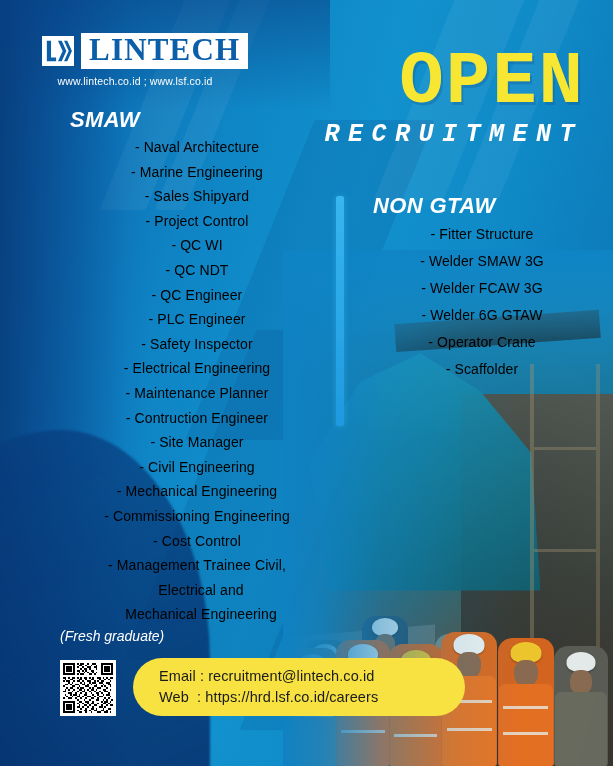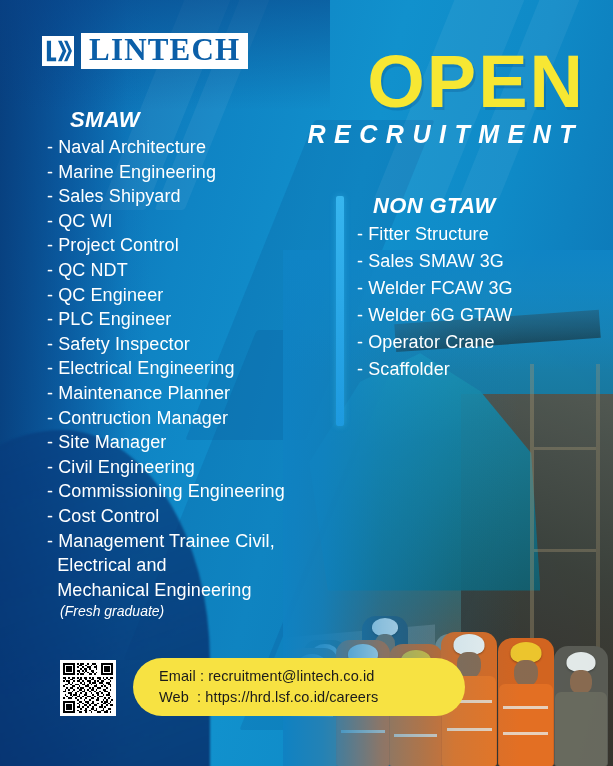--- a/index.html
+++ b/index.html
@@ -234,20 +234,21 @@
     text-align: center;
     width: 186px;
   }
 
   
   .headline {
     position: absolute;
     right: 28px;
     top: 48px;
     text-align: right;
+    font-family: Liberation Mono, monospace;
   }
   .headline .open {
     font-size: 74px;
     font-weight: 700;
     color: #f7e733;
     letter-spacing: 2px;
     line-height: .92;
     text-shadow: 2px 3px 0 rgba(6,70,130,.25);
   }
   .headline .recruitment {
@@ -279,25 +280,26 @@
     font-style: italic;
     color: #ffffff;
     letter-spacing: .4px;
     margin-bottom: 2px;
   }
   .col-staff .col-head { margin-left: 23px; }
   .col-nonstaff .col-head { margin-left: 16px; }
 
   .job-list { list-style: none; margin: 0; padding: 0; }
   .job-list li {
-    font-size: 18px;
+    font-size: 14px;
     line-height: 24.6px;
-    color: #ffffff;
+    color: #000000;
     white-space: pre-wrap;
     letter-spacing: .1px;
+    text-align: center;
   }
   .col-nonstaff .job-list li { line-height: 27px; }
   .note {
     font-size: 14px;
     font-style: italic;
     color: #ffffff;
     margin-left: 13px;
     margin-top: 1px;
   }
 
@@ -448,60 +450,62 @@
     <div class="logo-box">
       <span class="logo-mark">
         <svg viewBox="0 0 30 28" width="28" height="26" aria-hidden="true">
           <path d="M3 3 L3 25 L13 25 L13 21 L7.5 21 L7.5 3 Z" fill="#0b5fa8"></path>
           <path d="M15 3 L20 14 L15 25 L19 25 L24 14 L19 3 Z" fill="#0b5fa8"></path>
           <path d="M21.5 3 L26.5 14 L21.5 25 L25 25 L30 14 L25 3 Z" fill="#0b5fa8"></path>
         </svg>
       </span>
       <span class="logo-word">LINTECH</span>
     </div>
+    <div class="logo-url">www.lintech.co.id ; www.lsf.co.id</div>
   </div>
 
   <div class="headline">
     <div class="open">OPEN</div>
     <div class="recruitment">RECRUITMENT</div>
   </div>
 
   <div class="divider"></div>
 
   <div class="col-staff">
     <div class="col-head">SMAW</div>
     <ul class="job-list">
       <li>- Naval Architecture</li>
       <li>- Marine Engineering</li>
       <li>- Sales Shipyard</li>
+      <li>- Project Control</li>
       <li>- QC WI</li>
-      <li>- Project Control</li>
       <li>- QC NDT</li>
       <li>- QC Engineer</li>
       <li>- PLC Engineer</li>
       <li>- Safety Inspector</li>
       <li>- Electrical Engineering</li>
       <li>- Maintenance Planner</li>
-      <li>- Contruction Manager</li>
+      <li>- Contruction Engineer</li>
       <li>- Site Manager</li>
       <li>- Civil Engineering</li>
+      <li>- Mechanical Engineering</li>
       <li>- Commissioning Engineering</li>
       <li>- Cost Control</li>
       <li>- Management Trainee Civil,
   Electrical and
   Mechanical Engineering</li>
     </ul>
     <div class="note">(Fresh graduate)</div>
   </div>
 
   <div class="col-nonstaff">
     <div class="col-head">NON GTAW</div>
     <ul class="job-list">
       <li>- Fitter Structure</li>
-      <li>- Sales SMAW 3G</li>
+      <li>- Welder SMAW 3G</li>
       <li>- Welder FCAW 3G</li>
       <li>- Welder 6G GTAW</li>
       <li>- Operator Crane</li>
       <li>- Scaffolder</li>
     </ul>
   </div>
 
   <div class="qr">
     <svg viewBox="0 0 29 29" shape-rendering="crispEdges" aria-hidden="true">
       <rect width="29" height="29" fill="#fff"></rect>

